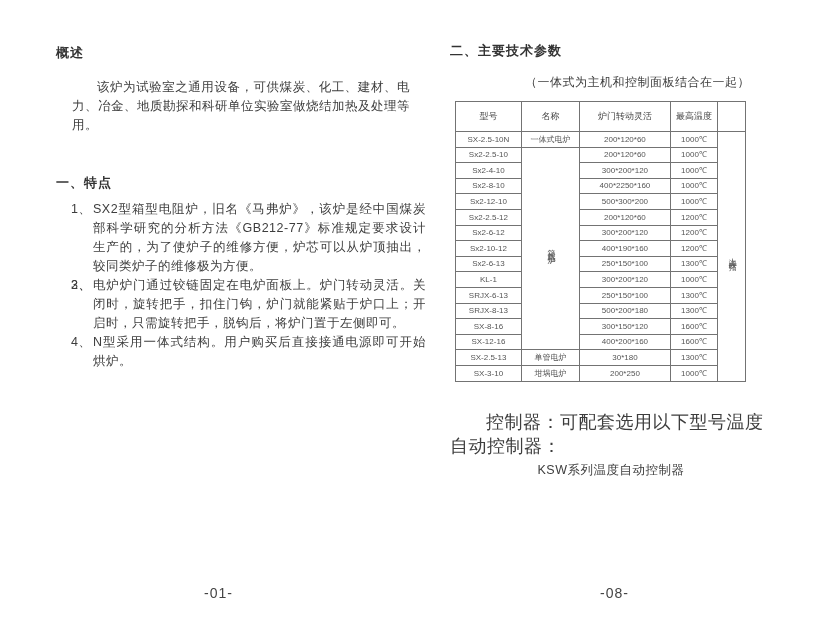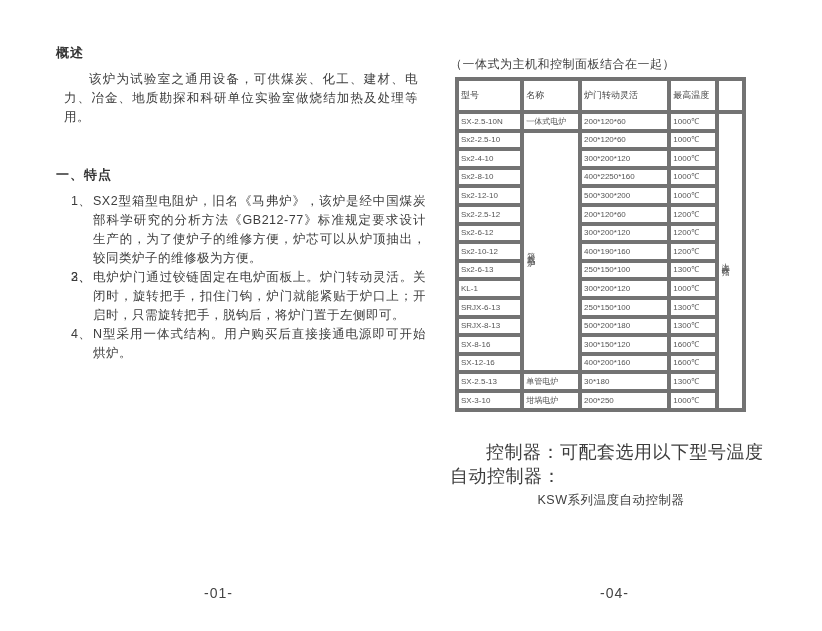--- a/index.html
+++ b/index.html
@@ -14,44 +14,44 @@
   .page { position: absolute; top: 0; }
   .page-left  { left: 56px;  width: 370px; top: 44px; }
   .page-right { left: 450px; width: 334px; top: 42px; }
 
   .h-bold {
     font-size: 13px; font-weight: bold; color: #333;
     margin: 0 0 8px 0; letter-spacing: 1px;
   }
   .para {
     font-size: 12.5px; line-height: 19px; text-indent: 2em;
-    margin: 8px; text-align: justify; letter-spacing: 0.5px;
+    margin: 16px; text-align: justify; letter-spacing: 0.5px;
   }
   .features-title { margin-top: 39px; }
   .feature-item {
     position: relative; padding-left: 37px;
     font-size: 12.5px; line-height: 19px; text-align: justify;
     letter-spacing: 0.5px;
   }
   .feature-num { position: absolute; left: 15px; top: 0; }
 
   .params-subtitle {
-    font-size: 12px; text-align: left; width: 300px;
-    margin: 14px 0 4px 0; letter-spacing: 0.5px;
+    font-size: 12px; text-align: right; width: 300px;
+    margin: 14px 0 10px 0; letter-spacing: 0.5px;
   }
 
   table.params {
     border-collapse: collapse; table-layout: fixed;
     margin-left: 5px; width: 291px;
   }
   .params th, .params td {
-    border: 4px solid #737373;
+    border: 1px solid #737373;
     font-weight: normal;
     font-size: 8px; color: #555;
-    text-align: left; vertical-align: middle;
+    text-align: center; vertical-align: middle;
     padding: 1px 2px; line-height: 1.15;
     overflow: hidden; white-space: nowrap;
   }
   .params thead th { height: 27px; font-size: 9px; color: #444; }
   .params tbody td { height: 12.6px; }
   .red { color: #cc0000; }
   .vert-text {
     writing-mode: vertical-rl; text-orientation: upright;
     display: inline-block; letter-spacing: 2px; line-height: 1;
     white-space: normal;
@@ -91,20 +91,21 @@
       <span>电炉炉门通过铰链固定在电炉面板上。炉门转动灵活。关闭时，旋转把手，扣住门钩，炉门就能紧贴于炉口上；开启时，只需旋转把手，脱钩后，将炉门置于左侧即可。</span>
     </div>
     <div class="feature-item">
       <span class="feature-num">4、</span>
       <span>N型采用一体式结构。用户购买后直接接通电源即可开始烘炉。</span>
     </div>
   </div>
 </div>
 
 <div class="page page-right">
+  <h2 class="h-bold">二、主要技术参数</h2>
   <p class="params-subtitle">（一体式为主机和控制面板结合在一起）</p>
 
   <table class="params">
     <colgroup>
       <col style="width:62px">
         <col style="width:55px">
         <col style="width:85px">
         <col style="width:45px">
         <col style="width:26px">
     </colgroup>
@@ -206,13 +207,13 @@
       </tbody>
   </table>
 
   <div class="controller-block">
     <p class="controller-line1">控制器：可配套选用以下型号温度自动控制器：</p>
     <p class="controller-line2">KSW系列温度自动控制器</p>
   </div>
 </div>
 
 <div class="page-number page-number-left">-01-</div>
-<div class="page-number page-number-right">-04-</div>
+<div class="page-number page-number-right">-08-</div>
 
 </body></html>

